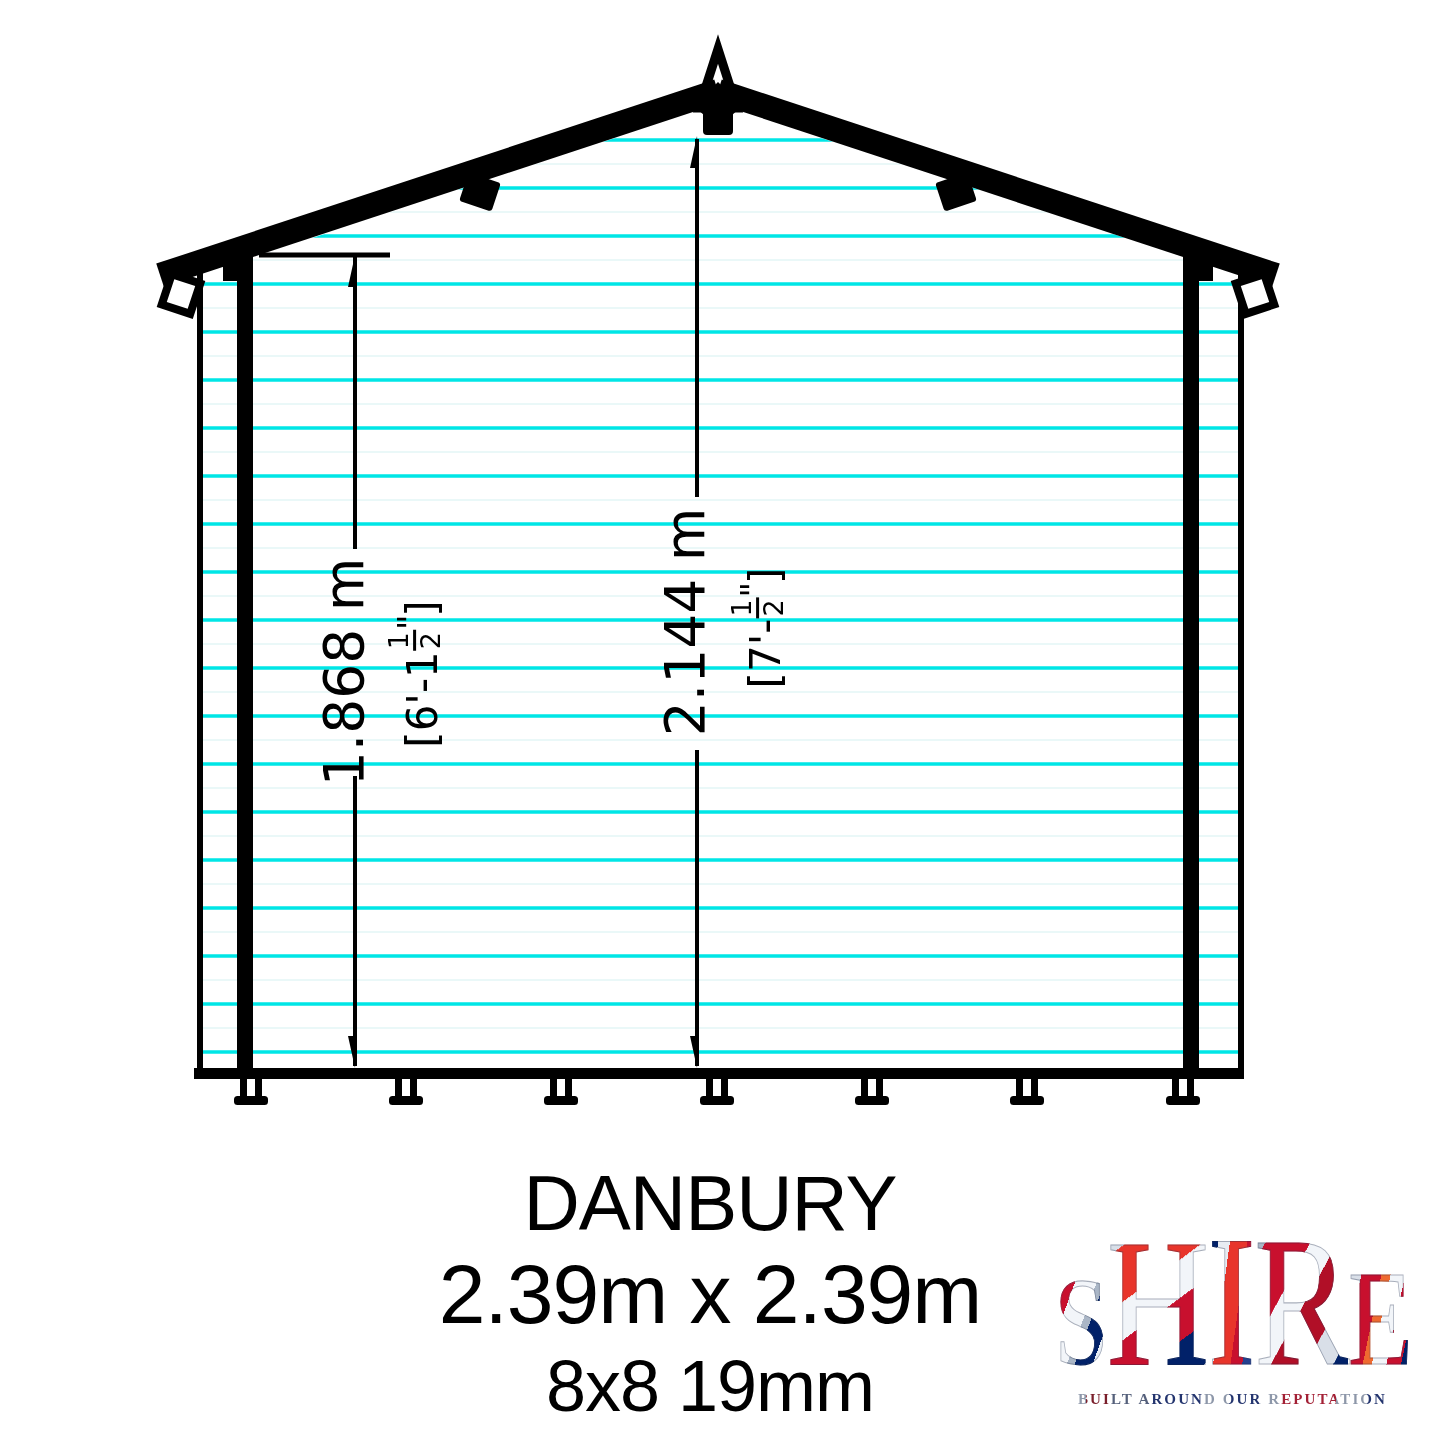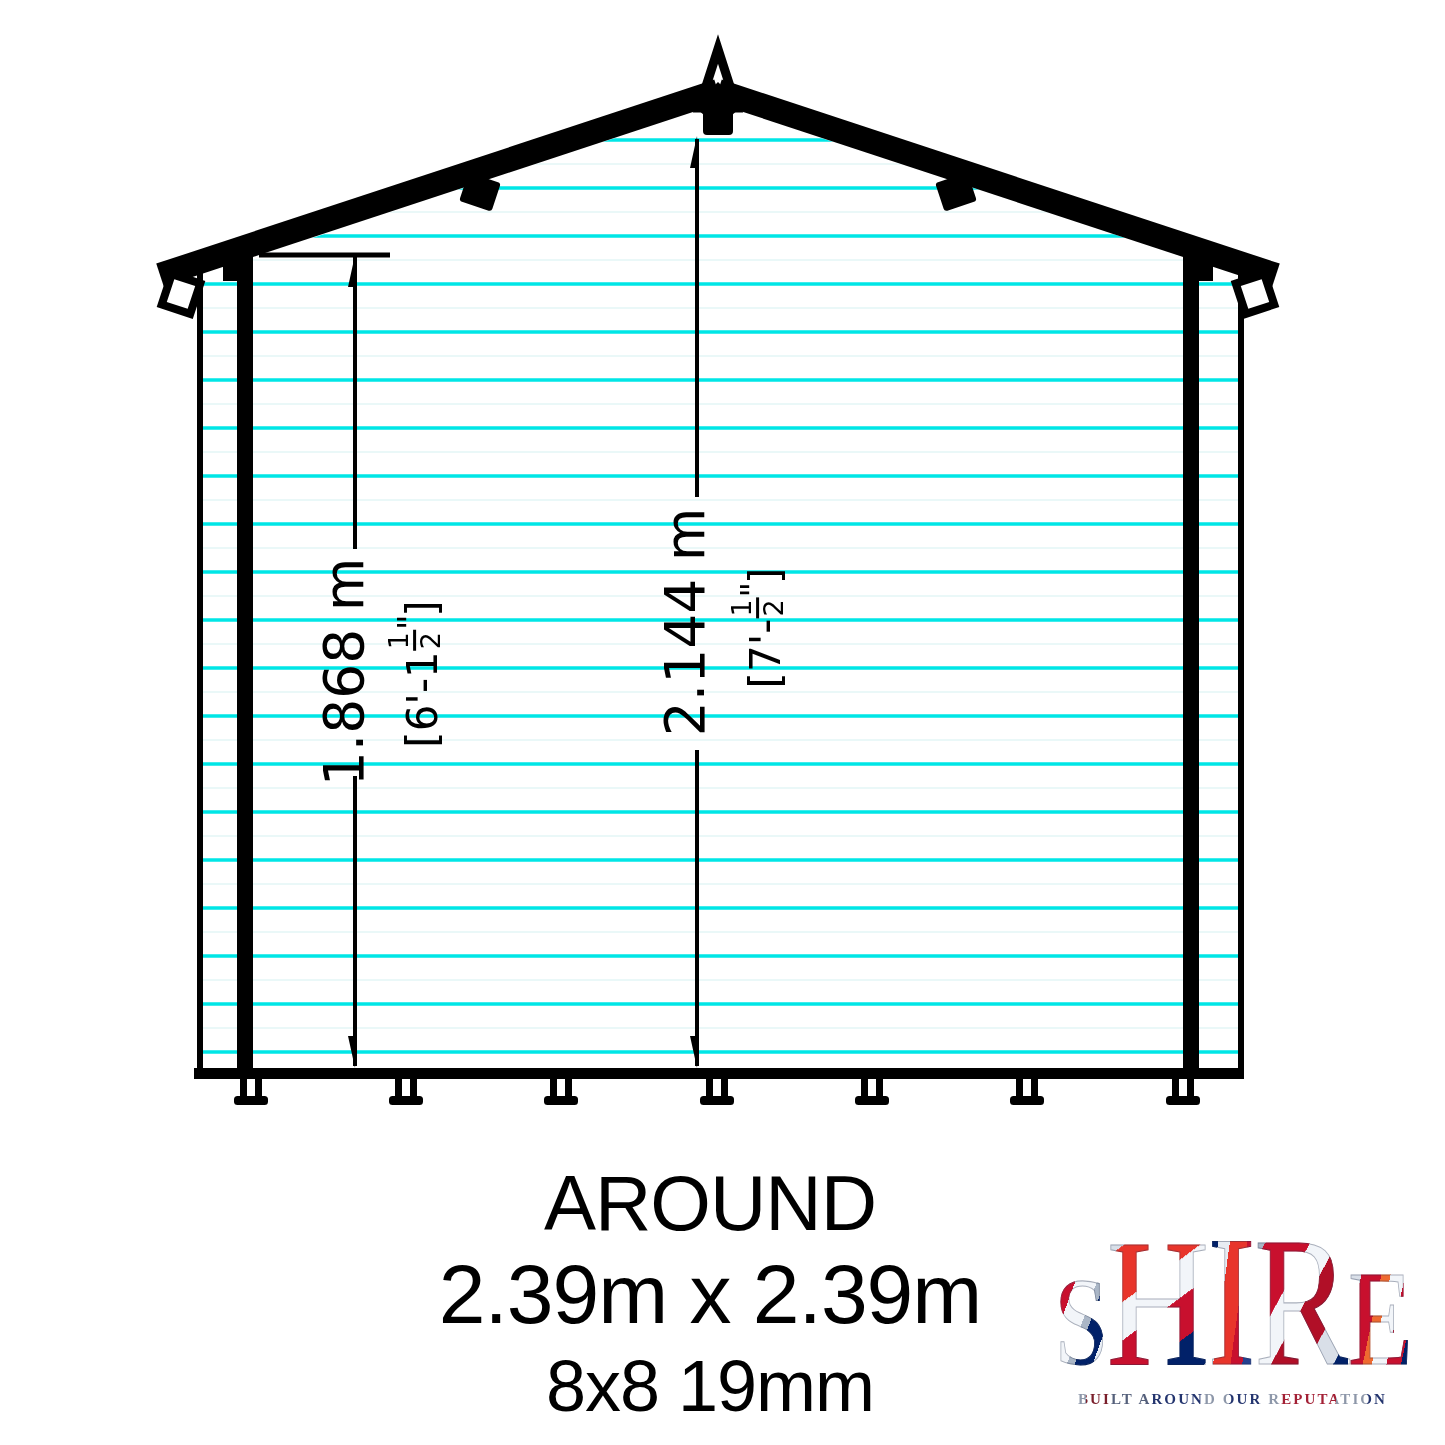--- a/index.html
+++ b/index.html
@@ -159,21 +159,21 @@
 
   <div class="dim-label dim-metric" style="left:344px;top:672px;">1.868 m</div>
 
   <div class="dim-label dim-imp" style="left:415px;top:674px;"><span>[6'-1</span><span class="frac"><span class="n">1</span><span class="d">2</span></span><span class="inch">"</span><span>]</span></div>
 
   <div class="dim-label dim-metric" style="left:685px;top:622px;">2.144 m</div>
 
   <div class="dim-label dim-imp" style="left:758px;top:628px;"><span>[7'-</span><span class="frac"><span class="n">1</span><span class="d">2</span></span><span class="inch">"</span><span>]</span></div>
 
   <div class="title-block">
-    <div class="title-name">AROUND</div>
+    <div class="title-name">DANBURY</div>
     <div class="title-size">2.39m x 2.39m</div>
     <div class="title-spec">8x8 19mm</div>
   </div>
 
   <div class="logo-letters">
     <span class="L0">S</span>
     <span class="L1">H</span>
     <span class="L2">I</span>
     <span class="L3">R</span>
     <span class="L4">E</span>

